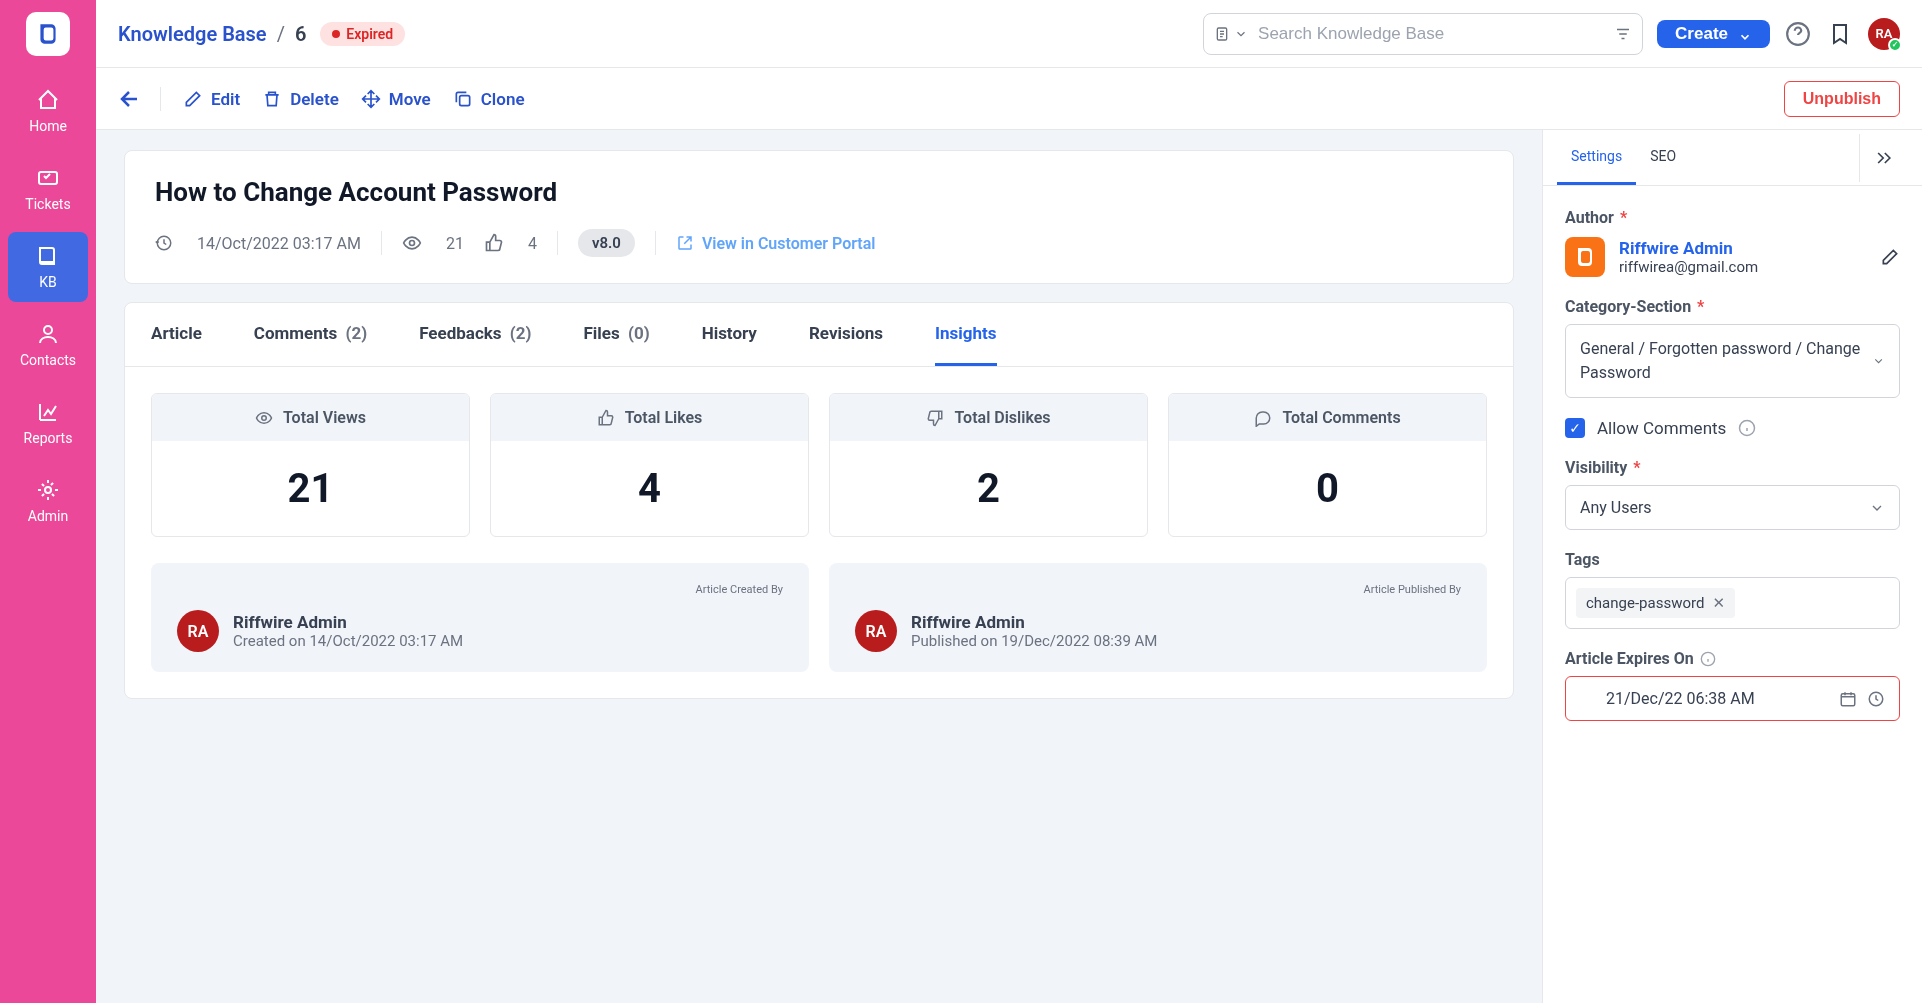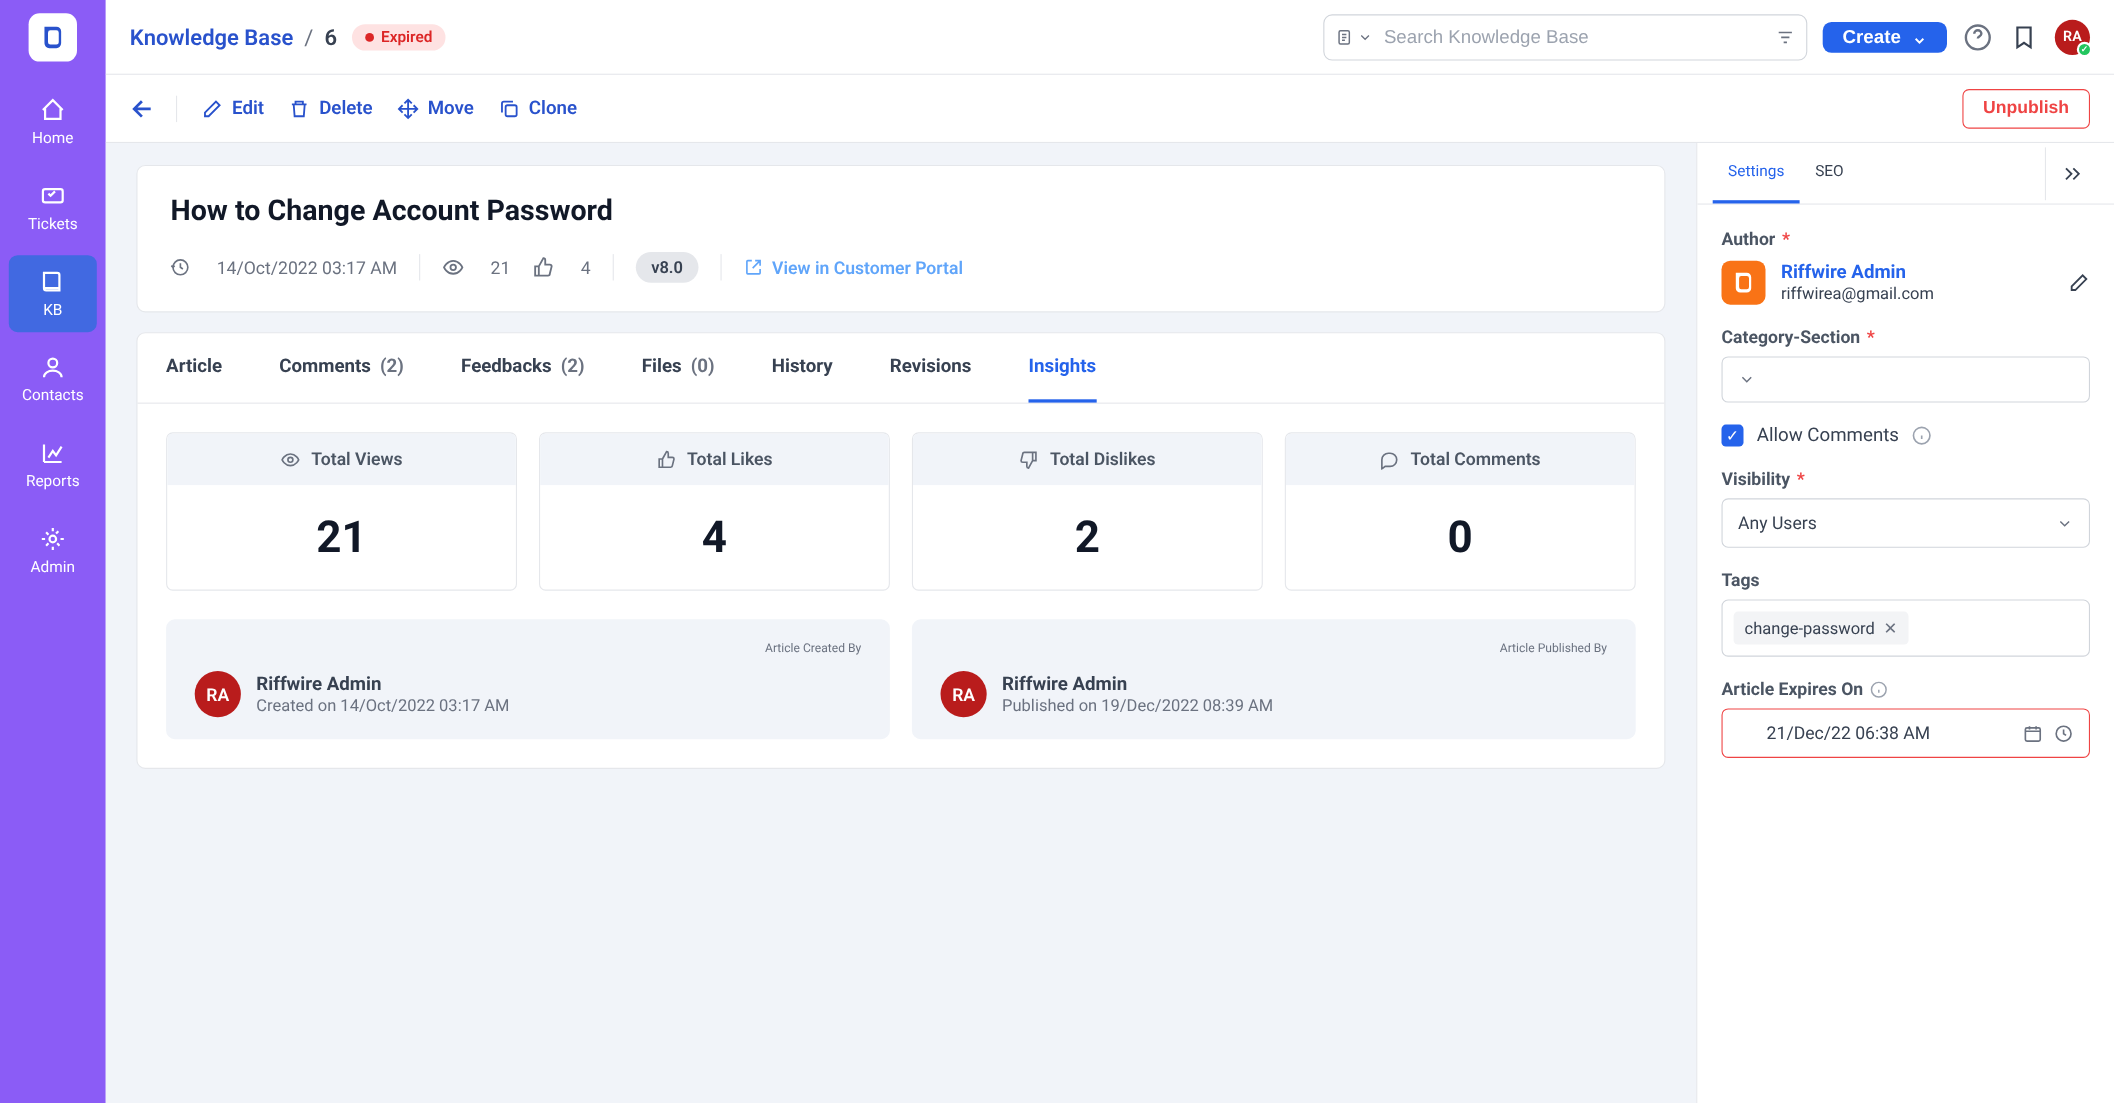--- a/index.html
+++ b/index.html
@@ -1,18 +1,18 @@
 <!DOCTYPE html>
 <html><head>
 <meta charset="utf-8">
 <style>
 * { box-sizing: border-box; margin: 0; padding: 0; }
 body { font-family: -apple-system, BlinkMacSystemFont, "Segoe UI", Roboto, sans-serif; background: #fff; overflow: hidden; height: 100vh; }
 .app { display: flex; height: 100vh; }
-.sidebar-nav { width: 96px; background: #8b5cf6; display: flex; flex-direction: column; align-items: center; padding-top: 12px; gap: 8px; flex-shrink: 0; }
+.sidebar-nav { width: 96px; background: #ec4899; display: flex; flex-direction: column; align-items: center; padding-top: 12px; gap: 8px; flex-shrink: 0; }
 .logo-box { width: 44px; height: 44px; background: #fff; border-radius: 10px; display: flex; align-items: center; justify-content: center; margin-bottom: 12px; }
 .logo-box svg { fill: #2952cc; }
 .nav-item { display: flex; flex-direction: column; align-items: center; gap: 6px; padding: 12px 8px; width: 80px; border-radius: 8px; cursor: pointer; color: #fff; }
 .nav-item.active { background: #4169e1; }
 .nav-item .label { font-size: 14px; }
 .main { flex: 1; display: flex; flex-direction: column; overflow: hidden; }
 .topbar { display: flex; align-items: center; padding: 10px 22px; border-bottom: 1px solid #e5e7eb; gap: 14px; height: 68px; }
 .breadcrumb { display: flex; align-items: center; gap: 10px; font-size: 20px; }
 .breadcrumb .kb-link { color: #2952cc; font-weight: 600; }
 .breadcrumb .slash { color: #6b7280; }
@@ -365,20 +365,21 @@
               </span>
             </div>
           </div>
 
           <div>
             <div class="field-label">
                 <span>Category-Section</span> 
                 <span class="req">*</span>
               </div>
             <div class="select-box" style="margin-top:8px">
+              <span style="line-height:1.5">General / Forgotten password / Change Password</span>
               <svg width="16" height="16" viewBox="0 0 24 24" fill="none" stroke="#6b7280" stroke-width="2">
                   <path d="M6 9l6 6 6-6"></path>
                 </svg>
             </div>
           </div>
 
           <div class="checkbox-row">
             <span class="checkbox">✓</span>
             <span>Allow Comments</span>
             <svg width="18" height="18" viewBox="0 0 24 24" fill="none" stroke="#9ca3af" stroke-width="2">

